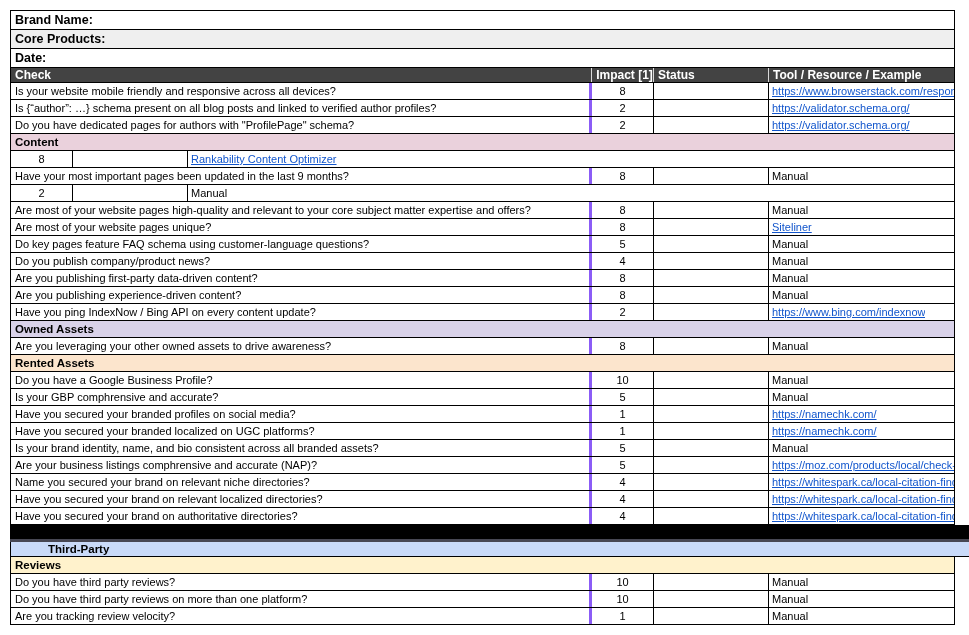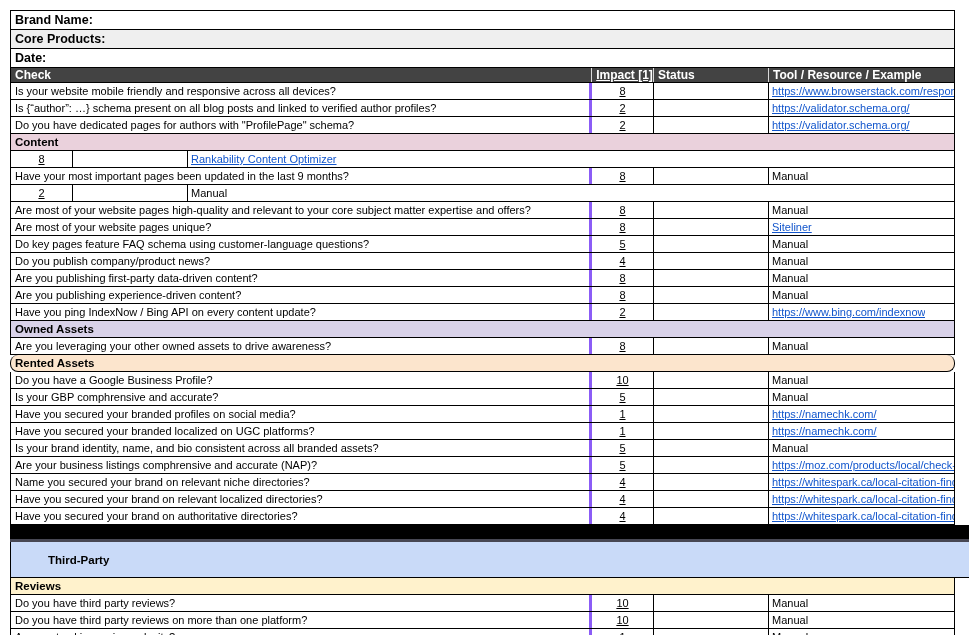--- a/index.html
+++ b/index.html
@@ -15,26 +15,26 @@
     background:#fff;
   }
   .info-row { height:19px; align-items:center; font-size:12.5px; font-weight:bold; padding-left:4px; color:#000; }
   .info-row.shaded { background:#efefef; }
 
   .header-row { height:15px; background:#434343; color:#ffffff; font-weight:bold; font-size:12px; }
   .header-row .cell { border-right:1px solid #d9d9d9; display:flex; align-items:center; padding-left:4px; }
   .header-row .cell:last-child { border-right:none; }
 
   .section-row { height:17px; align-items:center; font-size:11.5px; font-weight:bold; padding-left:4px; color:#000; }
-  .section-row.extend { width:959px; border-right:none; height:36px;padding-left:37px; }
+  .section-row.extend { width:959px; border-right:none; height:15px;padding-left:37px; }
 
   .row { height:17px; font-size:11px; color:#000; }
   .cell { box-sizing:border-box; overflow:hidden; white-space:nowrap; display:flex; align-items:center; }
   .c-check  { width:581px; padding-left:4px; border-right:3px solid #8b5cf6; }
-  .c-impact { width:62px;  justify-content:center; border-right:1px solid #000;text-decoration:underline; }
+  .c-impact { width:62px;  justify-content:center; border-right:1px solid #000; }
   .c-status { width:115px; border-right:1px solid #000; }
   .c-tool   { flex:1; padding-left:3px; }
   .c-tool a { color:#1155cc; text-decoration:underline; white-space:nowrap; overflow:hidden; }
 
   .sep-black { width:959px; height:14px; background:#000000; }
   .sep-line  { width:959px; height:3px;  background:#474753; }
 </style>
 </head>
 <body>
 
@@ -151,21 +151,21 @@
   </div>
       <div class="section-row" style="background: rgb(217, 210, 233);">
     <span>Owned Assets</span>
   </div>
       <div class="row">
     <div class="cell c-check">Are you leveraging your other owned assets to drive awareness?</div>
     <div class="cell c-impact">8</div>
     <div class="cell c-status"></div>
     <div class="cell c-tool">Manual</div>
   </div>
-      <div class="section-row" style="background: rgb(252, 229, 205); border-radius: 8px;">
+      <div class="section-row" style="background: rgb(252, 229, 205);">
     <span>Rented Assets</span>
   </div>
       <div class="row">
     <div class="cell c-check">Do you have a Google Business Profile?</div>
     <div class="cell c-impact">10</div>
     <div class="cell c-status"></div>
     <div class="cell c-tool">Manual</div>
   </div>
       <div class="row">
     <div class="cell c-check">Is your GBP comphrensive and accurate?</div>

